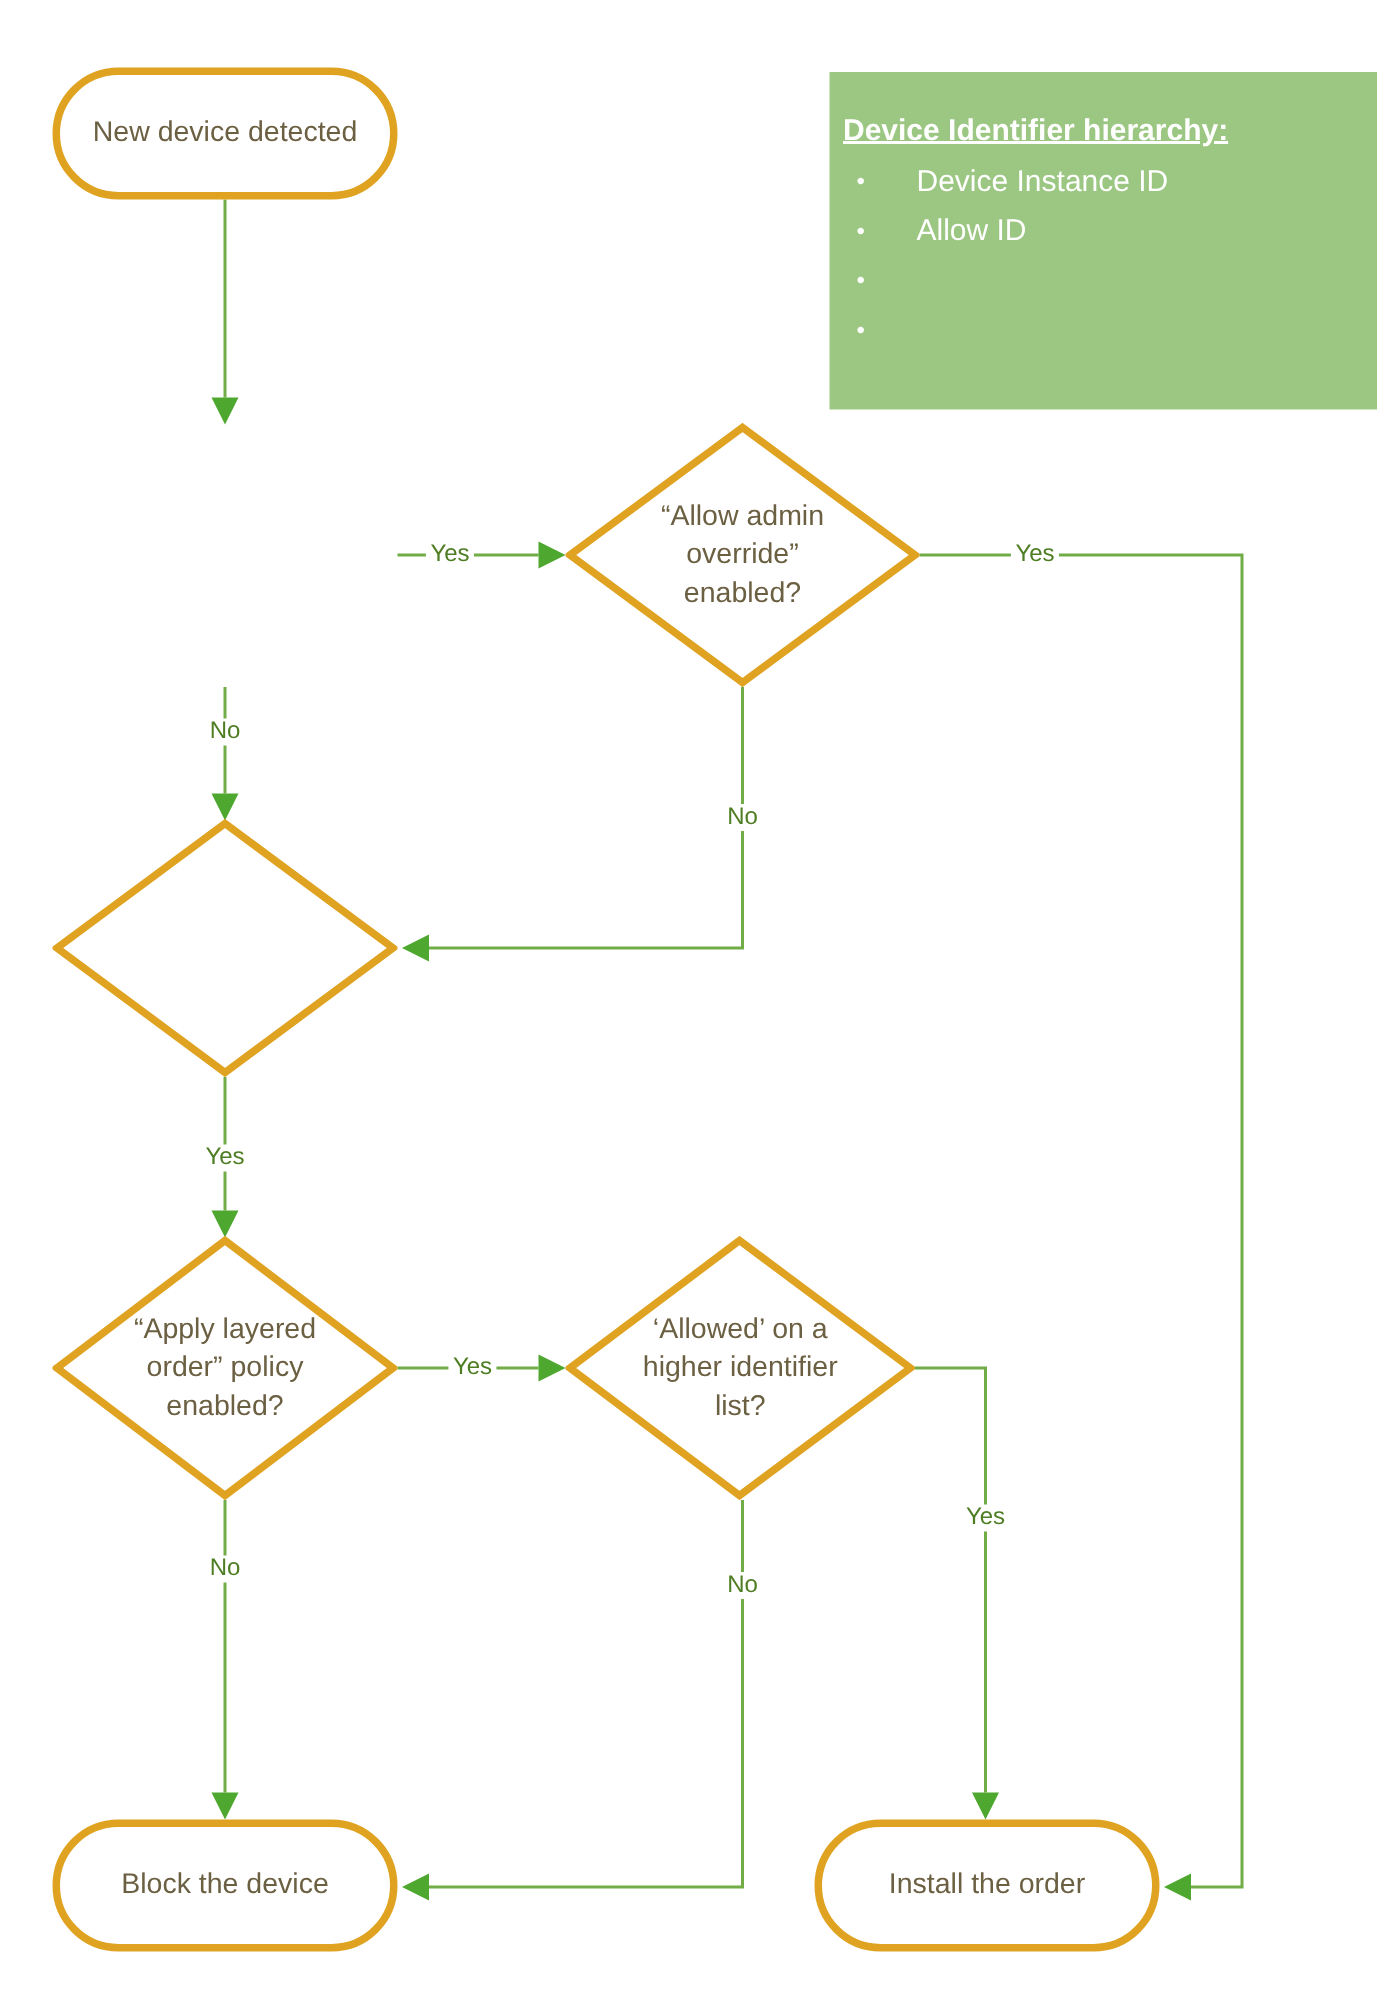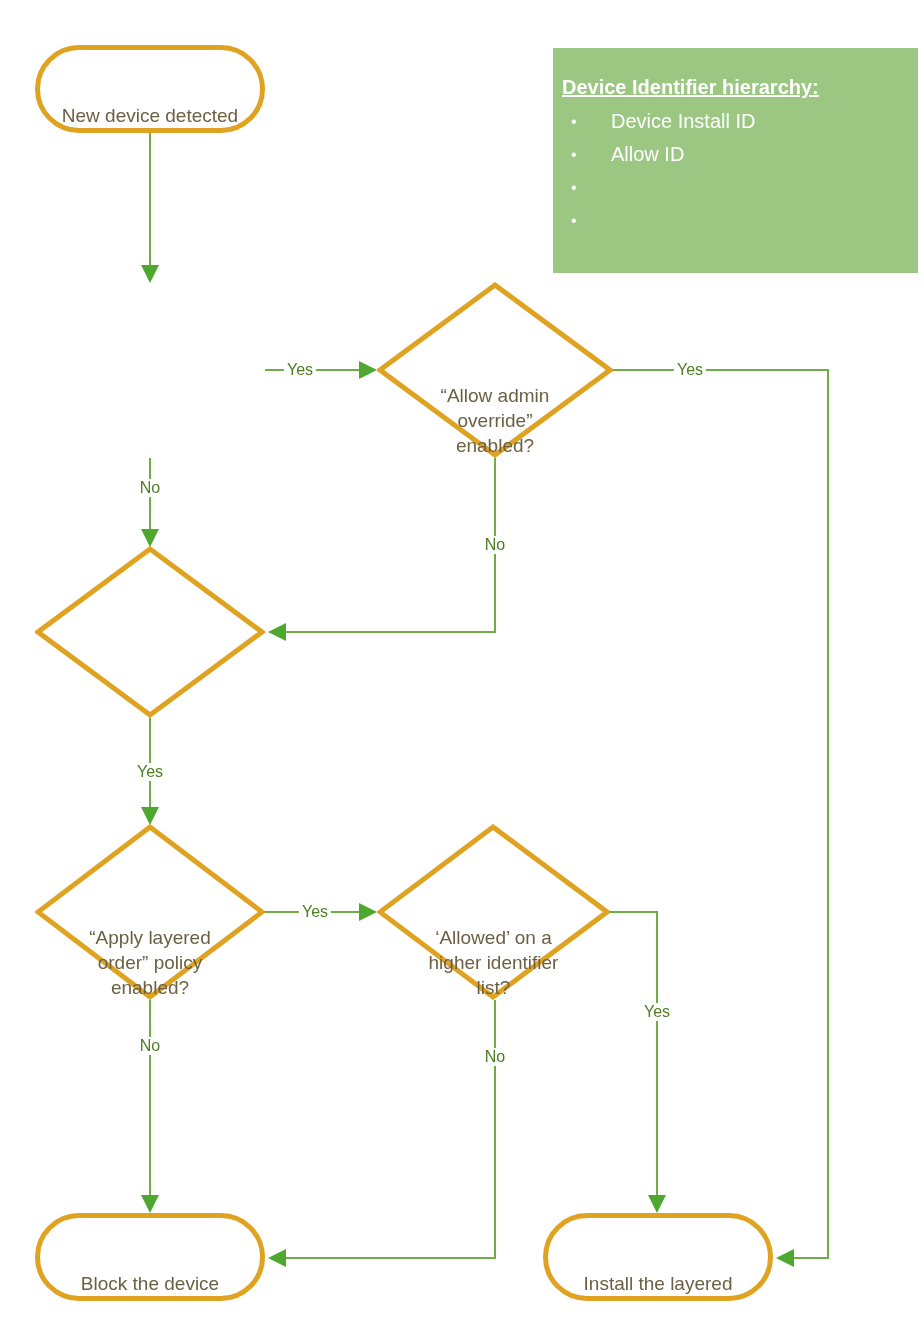--- a/index.html
+++ b/index.html
@@ -6,21 +6,21 @@
   #canvas{
     position:relative;
     width:924px;height:1326px;
     background:#ffffff;
     font-family:"Liberation Sans", sans-serif;
     overflow:hidden;
   }
   #edges{position:absolute;left:0;top:0;width:924px;height:1326px;}
   .node{
     position:absolute;
-    display:flex;align-items:flex-end;justify-content:center;
+    display:flex;align-items:center;justify-content:center;
     text-align:center;
     color:#6C6043;
     font-size:19px;line-height:1.32;
     white-space:pre-line;
     box-sizing:border-box;
   }
   .stadium{
     border:5px solid #DFA321;
     border-radius:46px;
     background:#ffffff;
@@ -96,21 +96,21 @@
   </svg>
 
   <div class="node stadium" style="left:35px;top:45px;width:230px;height:88px;">
     <span>New device detected</span>
   </div>
 
   <div class="infobox">
     <div class="ititle">Device Identifier hierarchy:</div>
     <div class="iitem">
       <span class="ibullet">•</span>
-      <span>Device Install ID</span>
+      <span>Device Instance ID</span>
     </div>
     <div class="iitem">
       <span class="ibullet">•</span>
       <span>Allow ID</span>
     </div>
     <div class="iitem">
       <span class="ibullet">•</span>
     </div>
     <div class="iitem">
       <span class="ibullet">•</span>
@@ -149,21 +149,21 @@
   <div class="node diamond" style="left:377px;top:824px;width:233px;height:176px;">
     <svg width="233" height="176" viewBox="0 0 233 176">
       <polygon points="116,3 230,88 116,173 3,88" fill="#ffffff" stroke="#DFA321" stroke-width="5" stroke-linejoin="miter"></polygon>
     </svg>
     <span class="dlabel">‘Allowed’ on a
 higher identifier
 list?</span>
   </div>
 
   <div class="node stadium" style="left:543px;top:1213px;width:230px;height:88px;">
-    <span>Install the layered</span>
+    <span>Install the order</span>
   </div>
 
   <div class="edge-label" style="left:300px;top:370px;">Yes</div>
   <div class="edge-label" style="left:150px;top:488px;">No</div>
   <div class="edge-label" style="left:690px;top:370px;">Yes</div>
   <div class="edge-label" style="left:495px;top:545px;">No</div>
   <div class="edge-label" style="left:150px;top:772px;">Yes</div>
   <div class="edge-label" style="left:315px;top:912px;">Yes</div>
   <div class="edge-label" style="left:150px;top:1046px;">No</div>
   <div class="edge-label" style="left:657px;top:1012px;">Yes</div>

